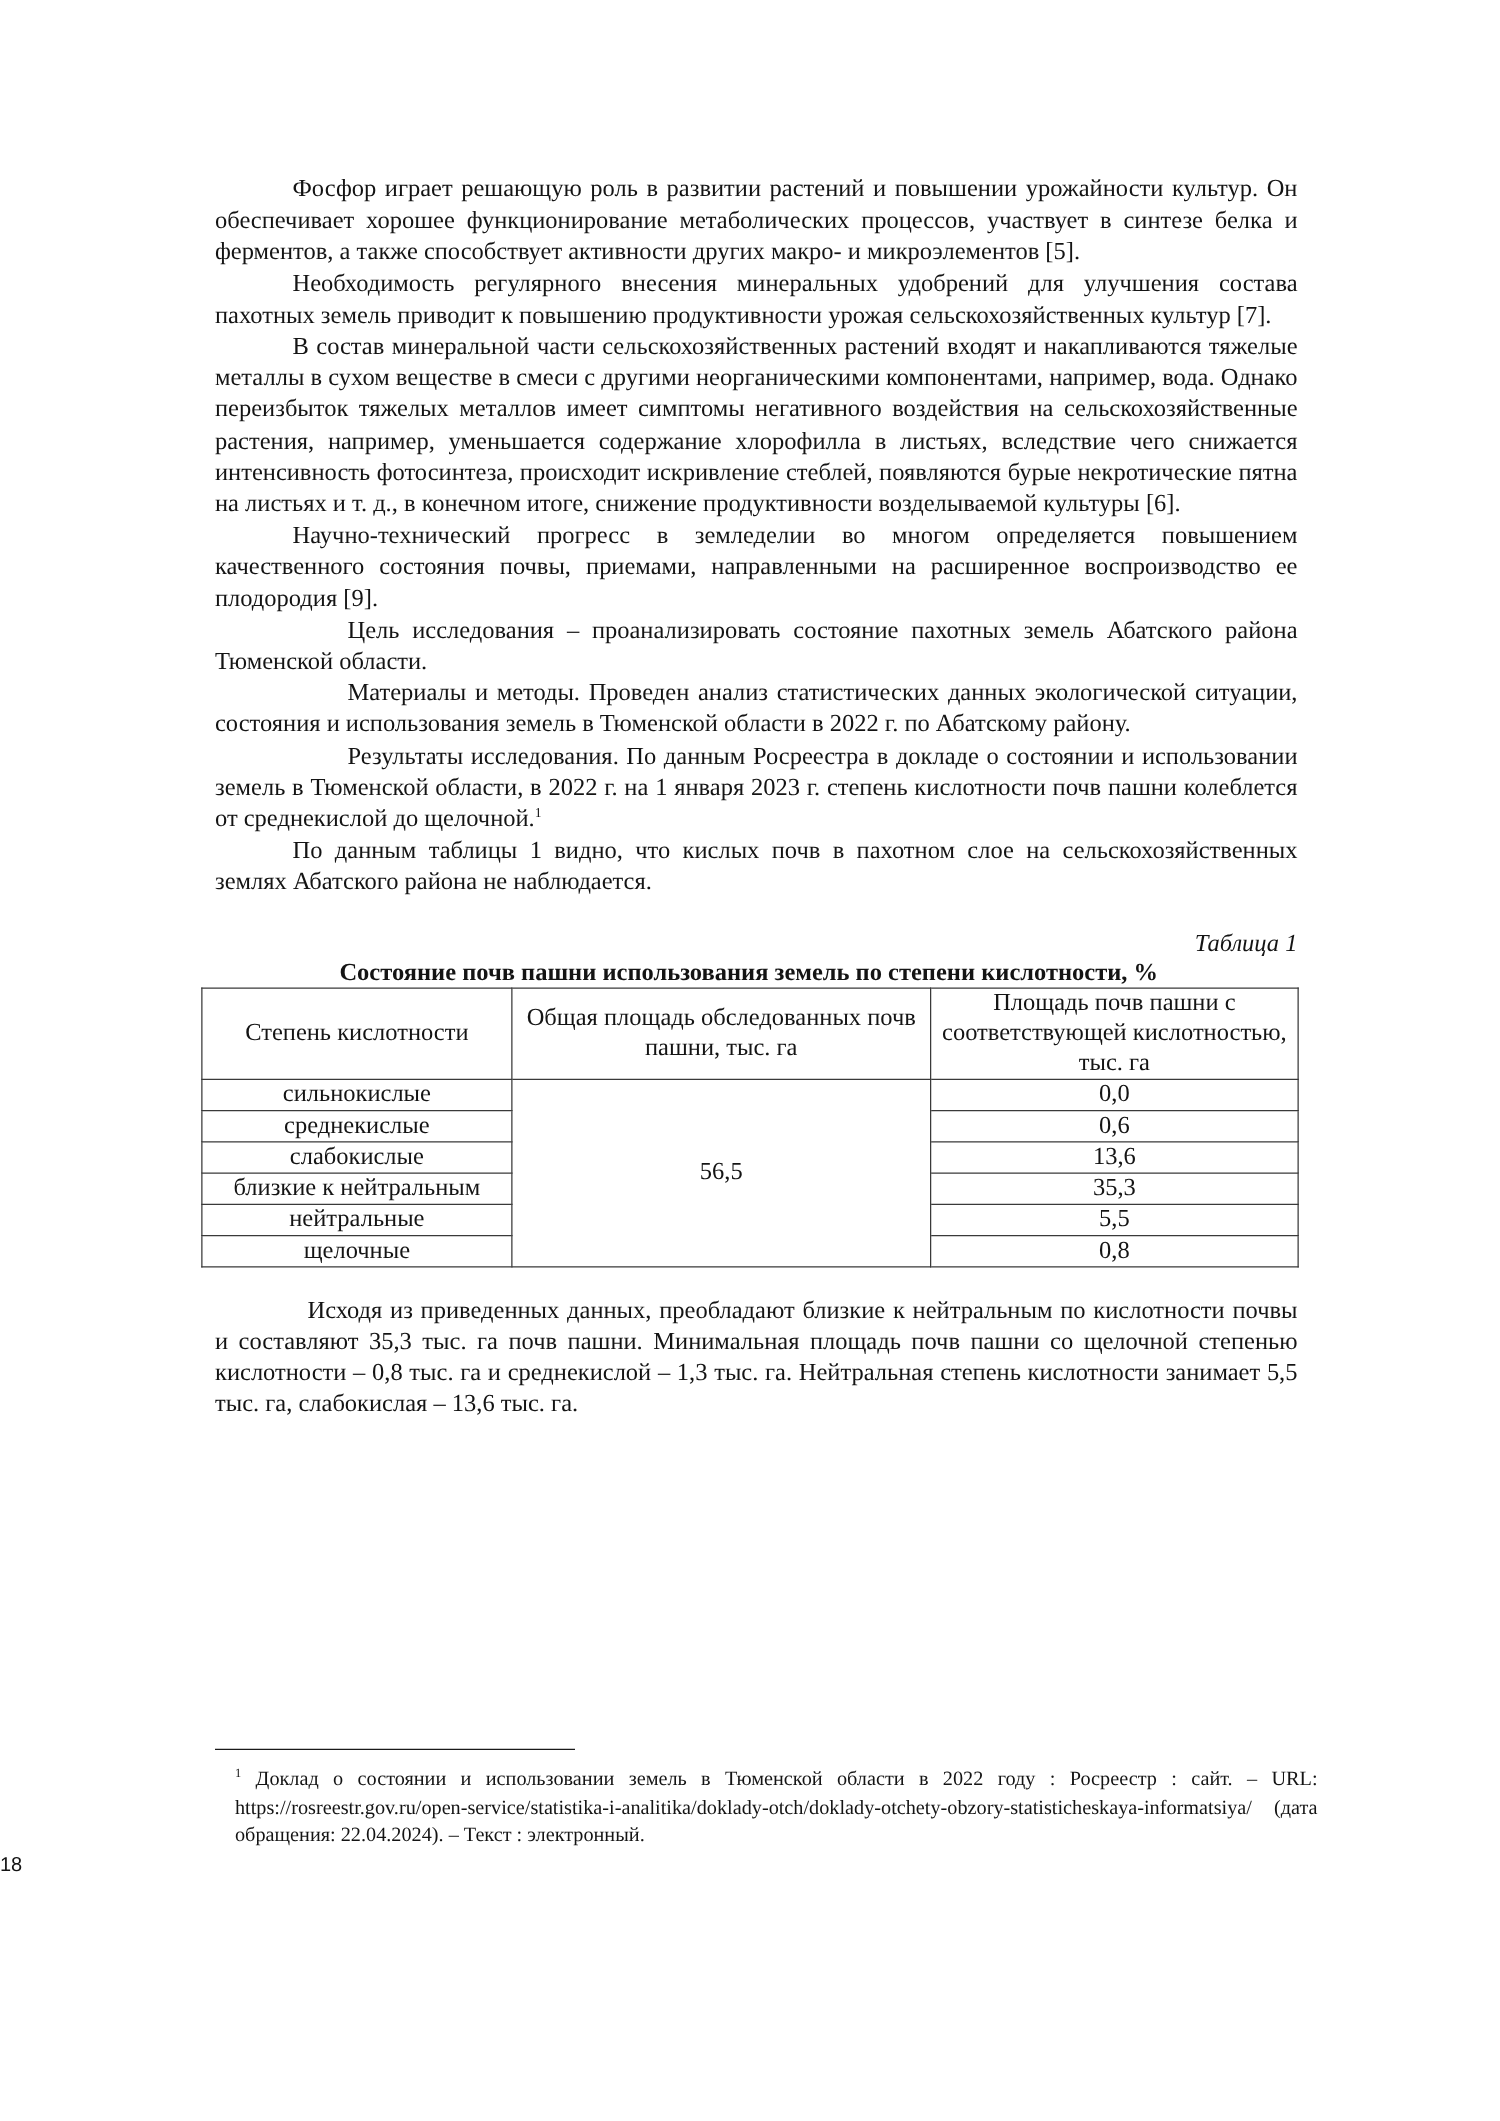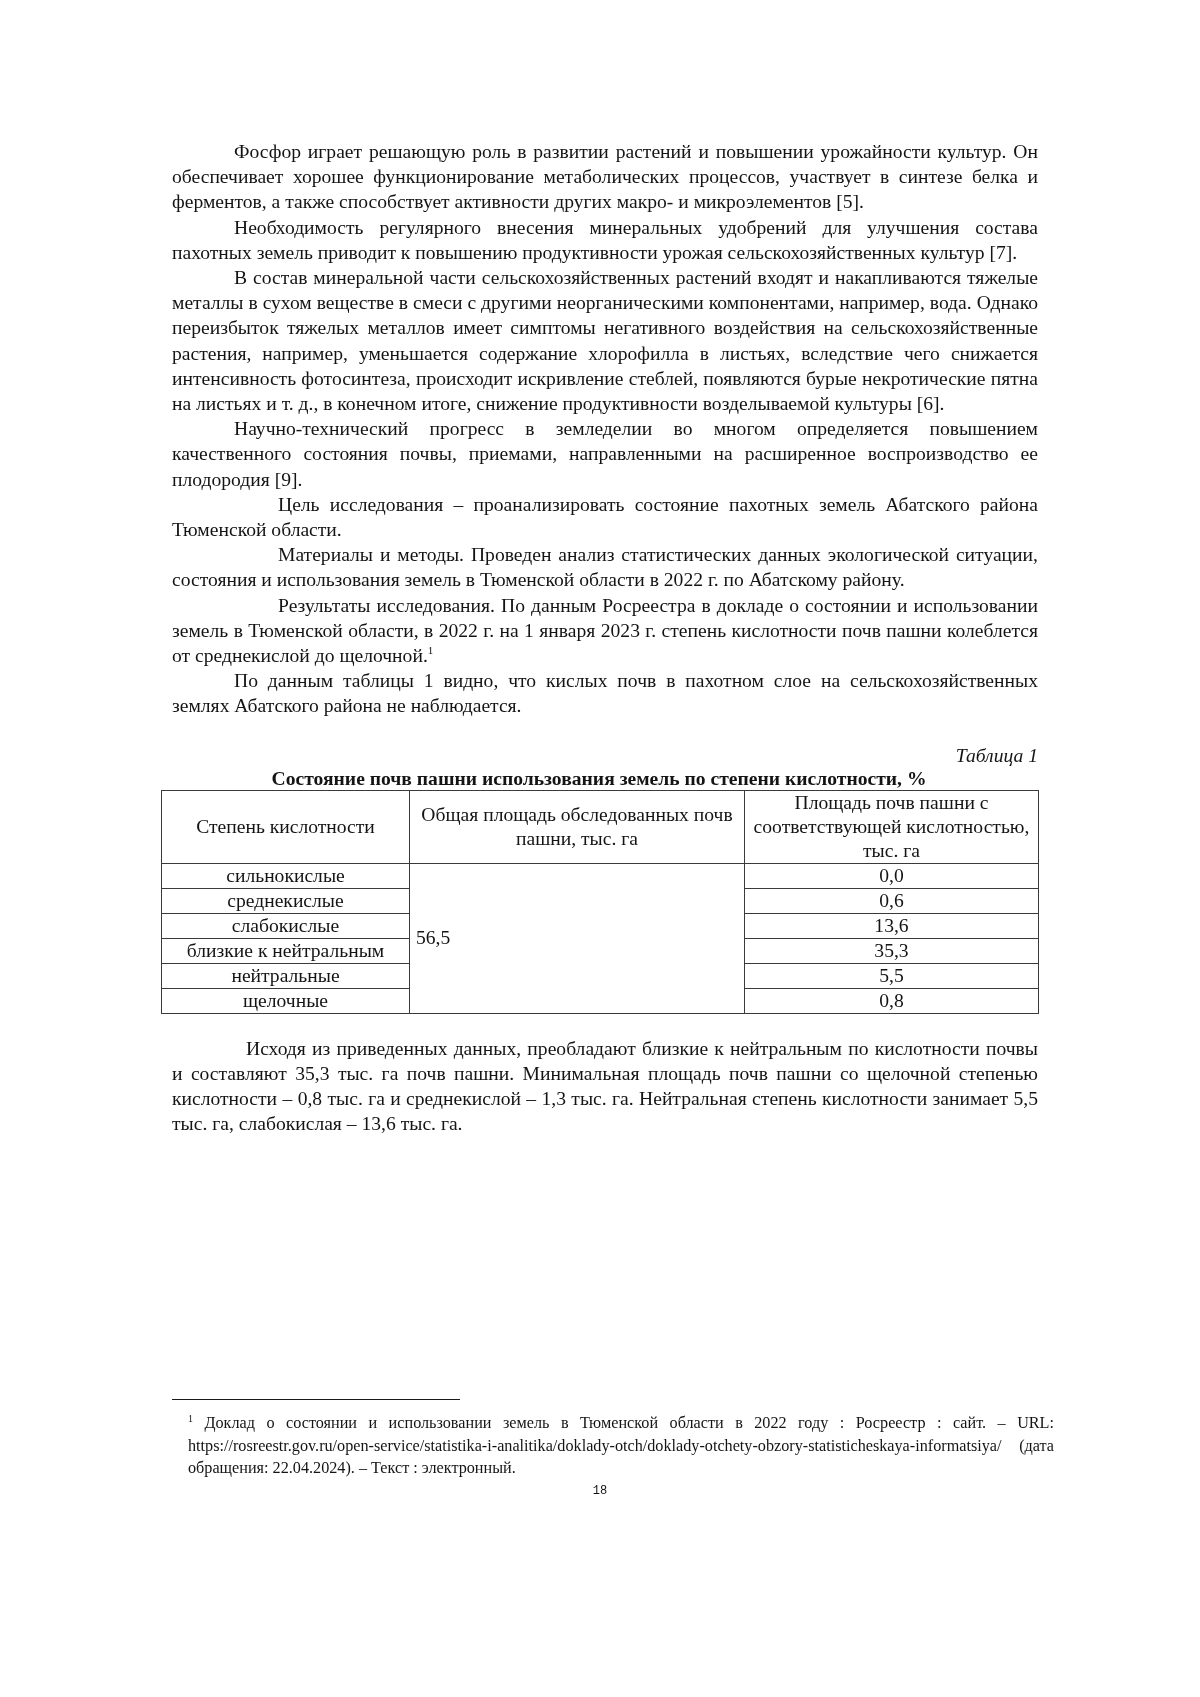--- a/index.html
+++ b/index.html
@@ -11,30 +11,30 @@
     .sup { font-size: 11px; vertical-align: super; line-height: 0; }
 
     .table-caption { text-align: right; font-style: italic; margin-top: 24px; }
     .table-title { text-align: center; font-weight: bold; margin-left: -12px; line-height: 22px; }
     table.data { border-collapse: collapse; margin-left: -11px; width: 878px; margin-top: 0; }
     table.data td, table.data th { border: 1.5px solid #3a3a3a; padding: 0 6px; font-weight: normal; line-height: 24px; vertical-align: middle; }
     table.data th { text-align: center; }
     table.data th.c1 { width: 235px; }
     table.data th.c2 { width: 322px; }
     table.data td.name { text-align: center; height: 24px; }
-    table.data td.total { }
+    table.data td.total { text-align: center; }
     table.data td.val { text-align: center; }
 
     .after-table { margin-top: 22px; }
     .after-table .para { text-indent: 74px; }
 
     .fn-rule { position: absolute; left: 172px; top: 1399px; width: 288px; height: 0; border-top: 1.5px solid #1a1a1a; }
     .footnote { position: absolute; left: 188px; top: 1412px; width: 866px; font-family: "Liberation Serif", serif; font-size: 16.2px; line-height: 22.5px; text-align: justify; color: #141414; }
     .footnote .fn-mark { font-size: 10px; vertical-align: super; line-height: 0; }
-    .page-number { position: absolute; left: 0; width: 1200px; top: 1484px; text-align: center; font-family: Liberation Mono, monospace; font-size: 12px; color: #141414; }
+    .page-number { position: absolute; left: 0; width: 1200px; top: 1484px; text-align: left; font-family: Liberation Sans, sans-serif; font-size: 16px; color: #141414; }
   </style>
 </head>
 <body>
 
 <div class="page">
 
   <p class="para">
     <span>Фосфор играет решающую роль в развитии растений и повышении урожайности культур. Он обеспечивает хорошее функционирование метаболических процессов, участвует в синтезе белка и ферментов, а также способствует активности других макро- и микроэлементов [5].</span>
   </p>
   <p class="para">

